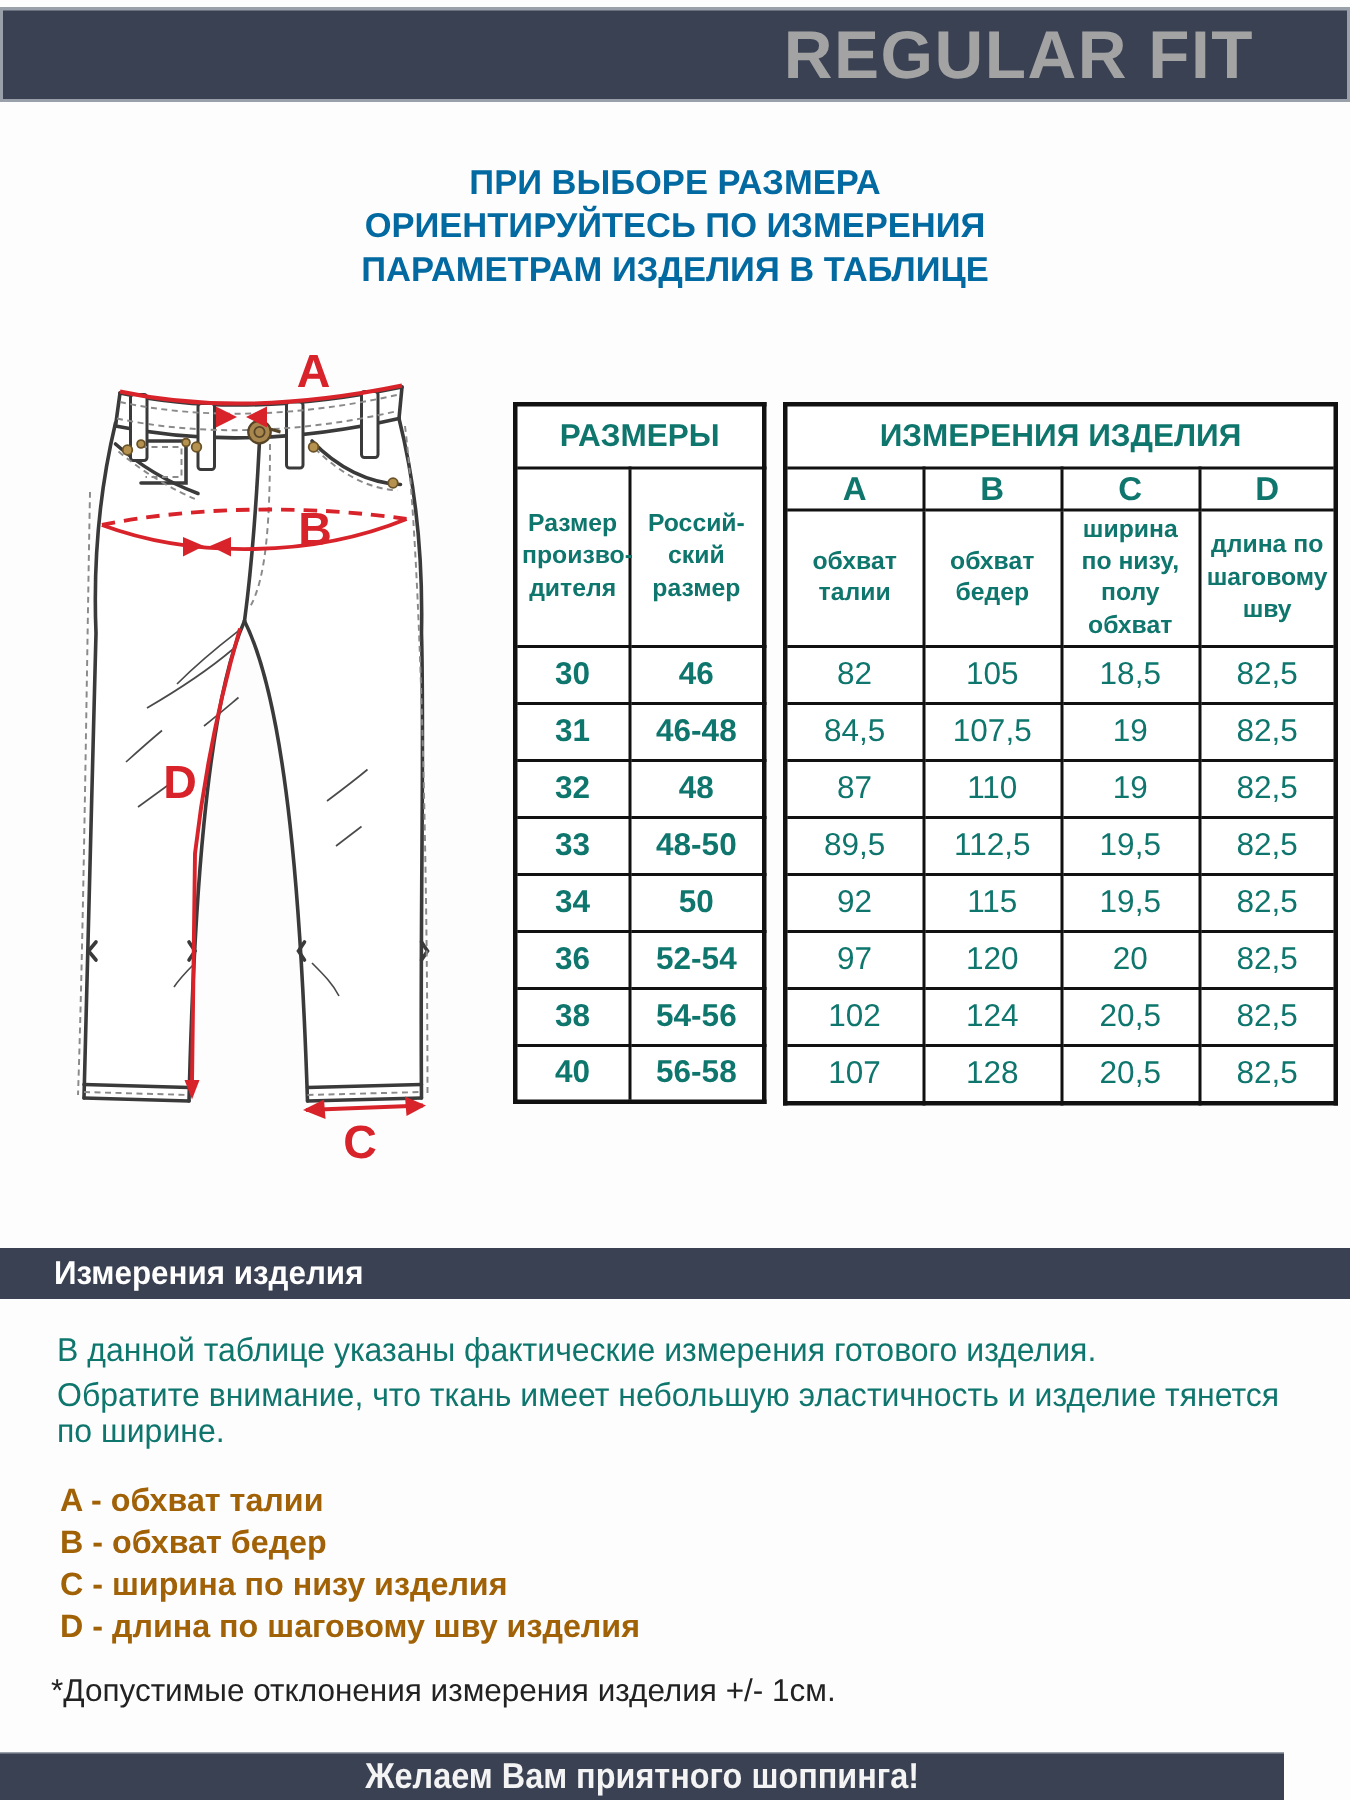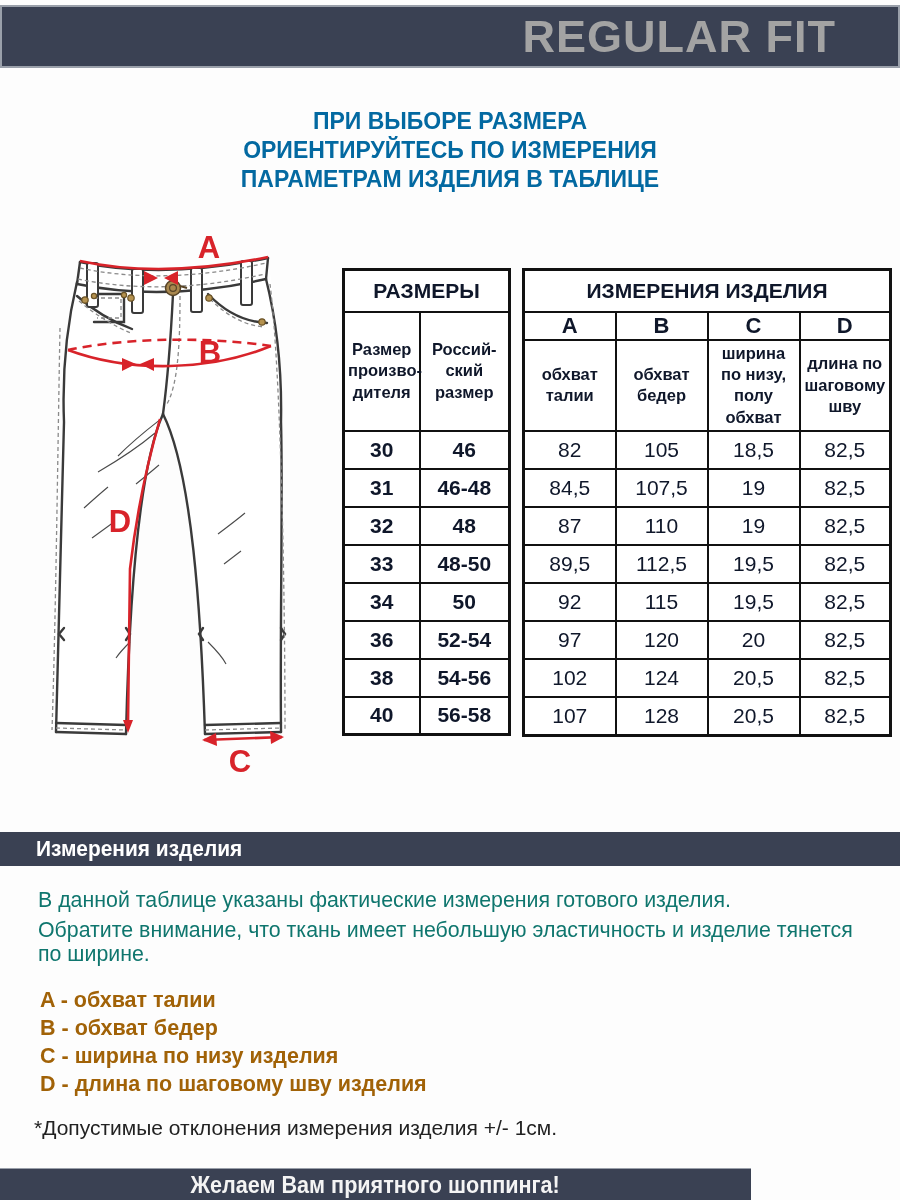--- a/index.html
+++ b/index.html
@@ -14,21 +14,21 @@
   
   .intro { position:absolute; left:0; top:107px; width:900px; text-align:center; }
   .intro div { font-size:23px; font-weight:bold; color:#0369a1; line-height:29px; }
 
   
   .jeans { position:absolute; left:40px; top:232px; width:300px; height:565px; }
 
   
   .tables { position:absolute; left:342px; top:268px; display:flex; gap:11px; align-items:flex-start; }
   table.tbl { border-collapse:collapse; table-layout:fixed; background:#fff; border:3px solid #111; }
-  .tbl th, .tbl td { border:2px solid #111; text-align:center; vertical-align:middle; color:#0f172a; padding:0 2px; }
+  .tbl th, .tbl td { border:2px solid #111; text-align:center; vertical-align:middle; color:#0f766e; padding:0 2px; }
   .tbl-left { width:166px; }
   .tbl-right { width:370px; }
   tr.r-head { height:42px; } tr.r-head th { font-size:21px; font-weight:bold; }
   tr.r-sub  { height:119px; }
   tr.r-let  { height:27px; } tr.r-let th { font-size:22px; font-weight:bold; }
   tr.r-desc { height:90px; }
   th.small { font-size:16.5px; font-weight:bold; line-height:1.3; padding:2px 3px; }
   tr.r-data { height:38px; }
   tr.r-data td { font-size:21px; font-weight:normal; }
   .tbl-left tr.r-data td { font-weight:bold; }
@@ -44,21 +44,21 @@
   .notes p + p { margin-top:5px; }
 
   
   .legend { position:absolute; left:40px; top:986px; }
   .legend div { font-size:21.5px; font-weight:bold; color:#a16207; line-height:28px; }
 
   
   .footnote { position:absolute; left:34px; top:1116px; font-size:21px; color:#222; }
 
   
-  .banner-bottom { position:absolute; left:0; top:1168px; width:751px; height:32px; background:#3a4153;
+  .banner-bottom { position:absolute; left:0; top:1168px; width:856px; height:32px; background:#3a4153;
     display:flex; align-items:center; justify-content:center; border-top:1px solid #9aa0aa; }
   .banner-bottom span { color:#f4f4f4; font-size:24px; font-weight:bold; transform:scaleX(0.9); }
 
   
   .dim-label { fill:#d8232a; font-family:"Liberation Sans", sans-serif; font-size:31px; font-weight:bold; text-anchor:middle; }
 </style>
 </head>
 <body>
 
 <div id="page">

